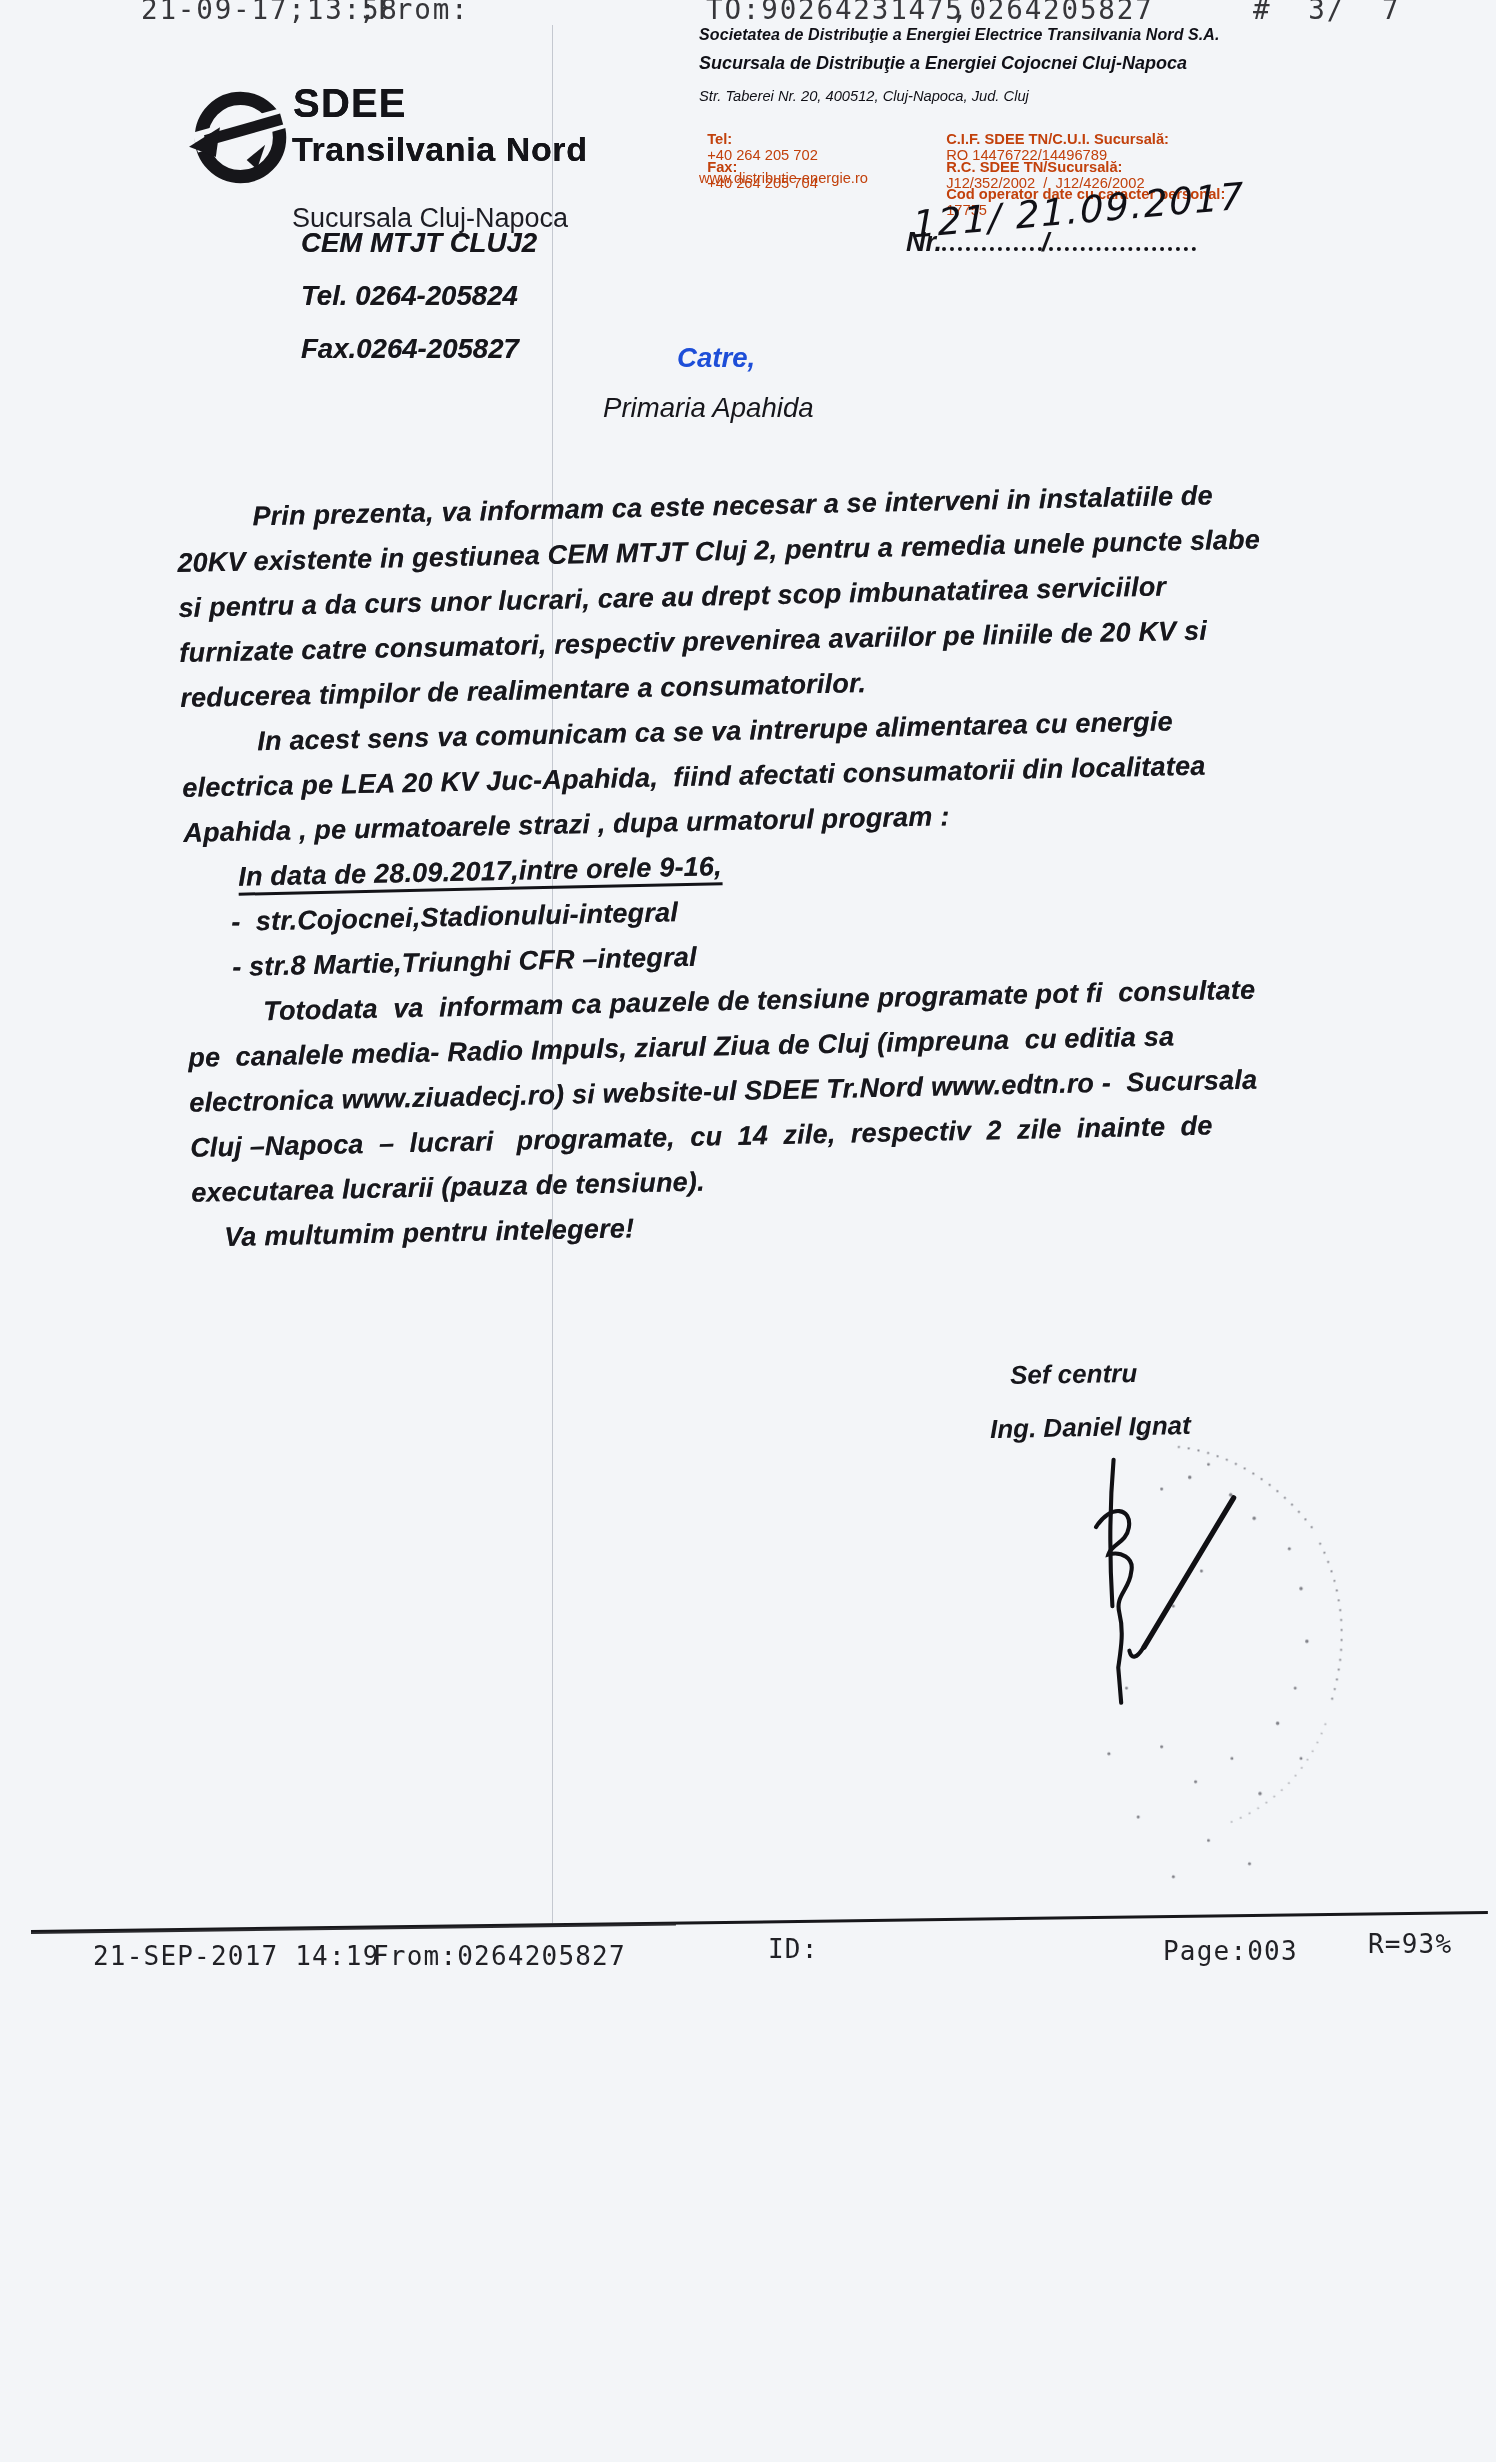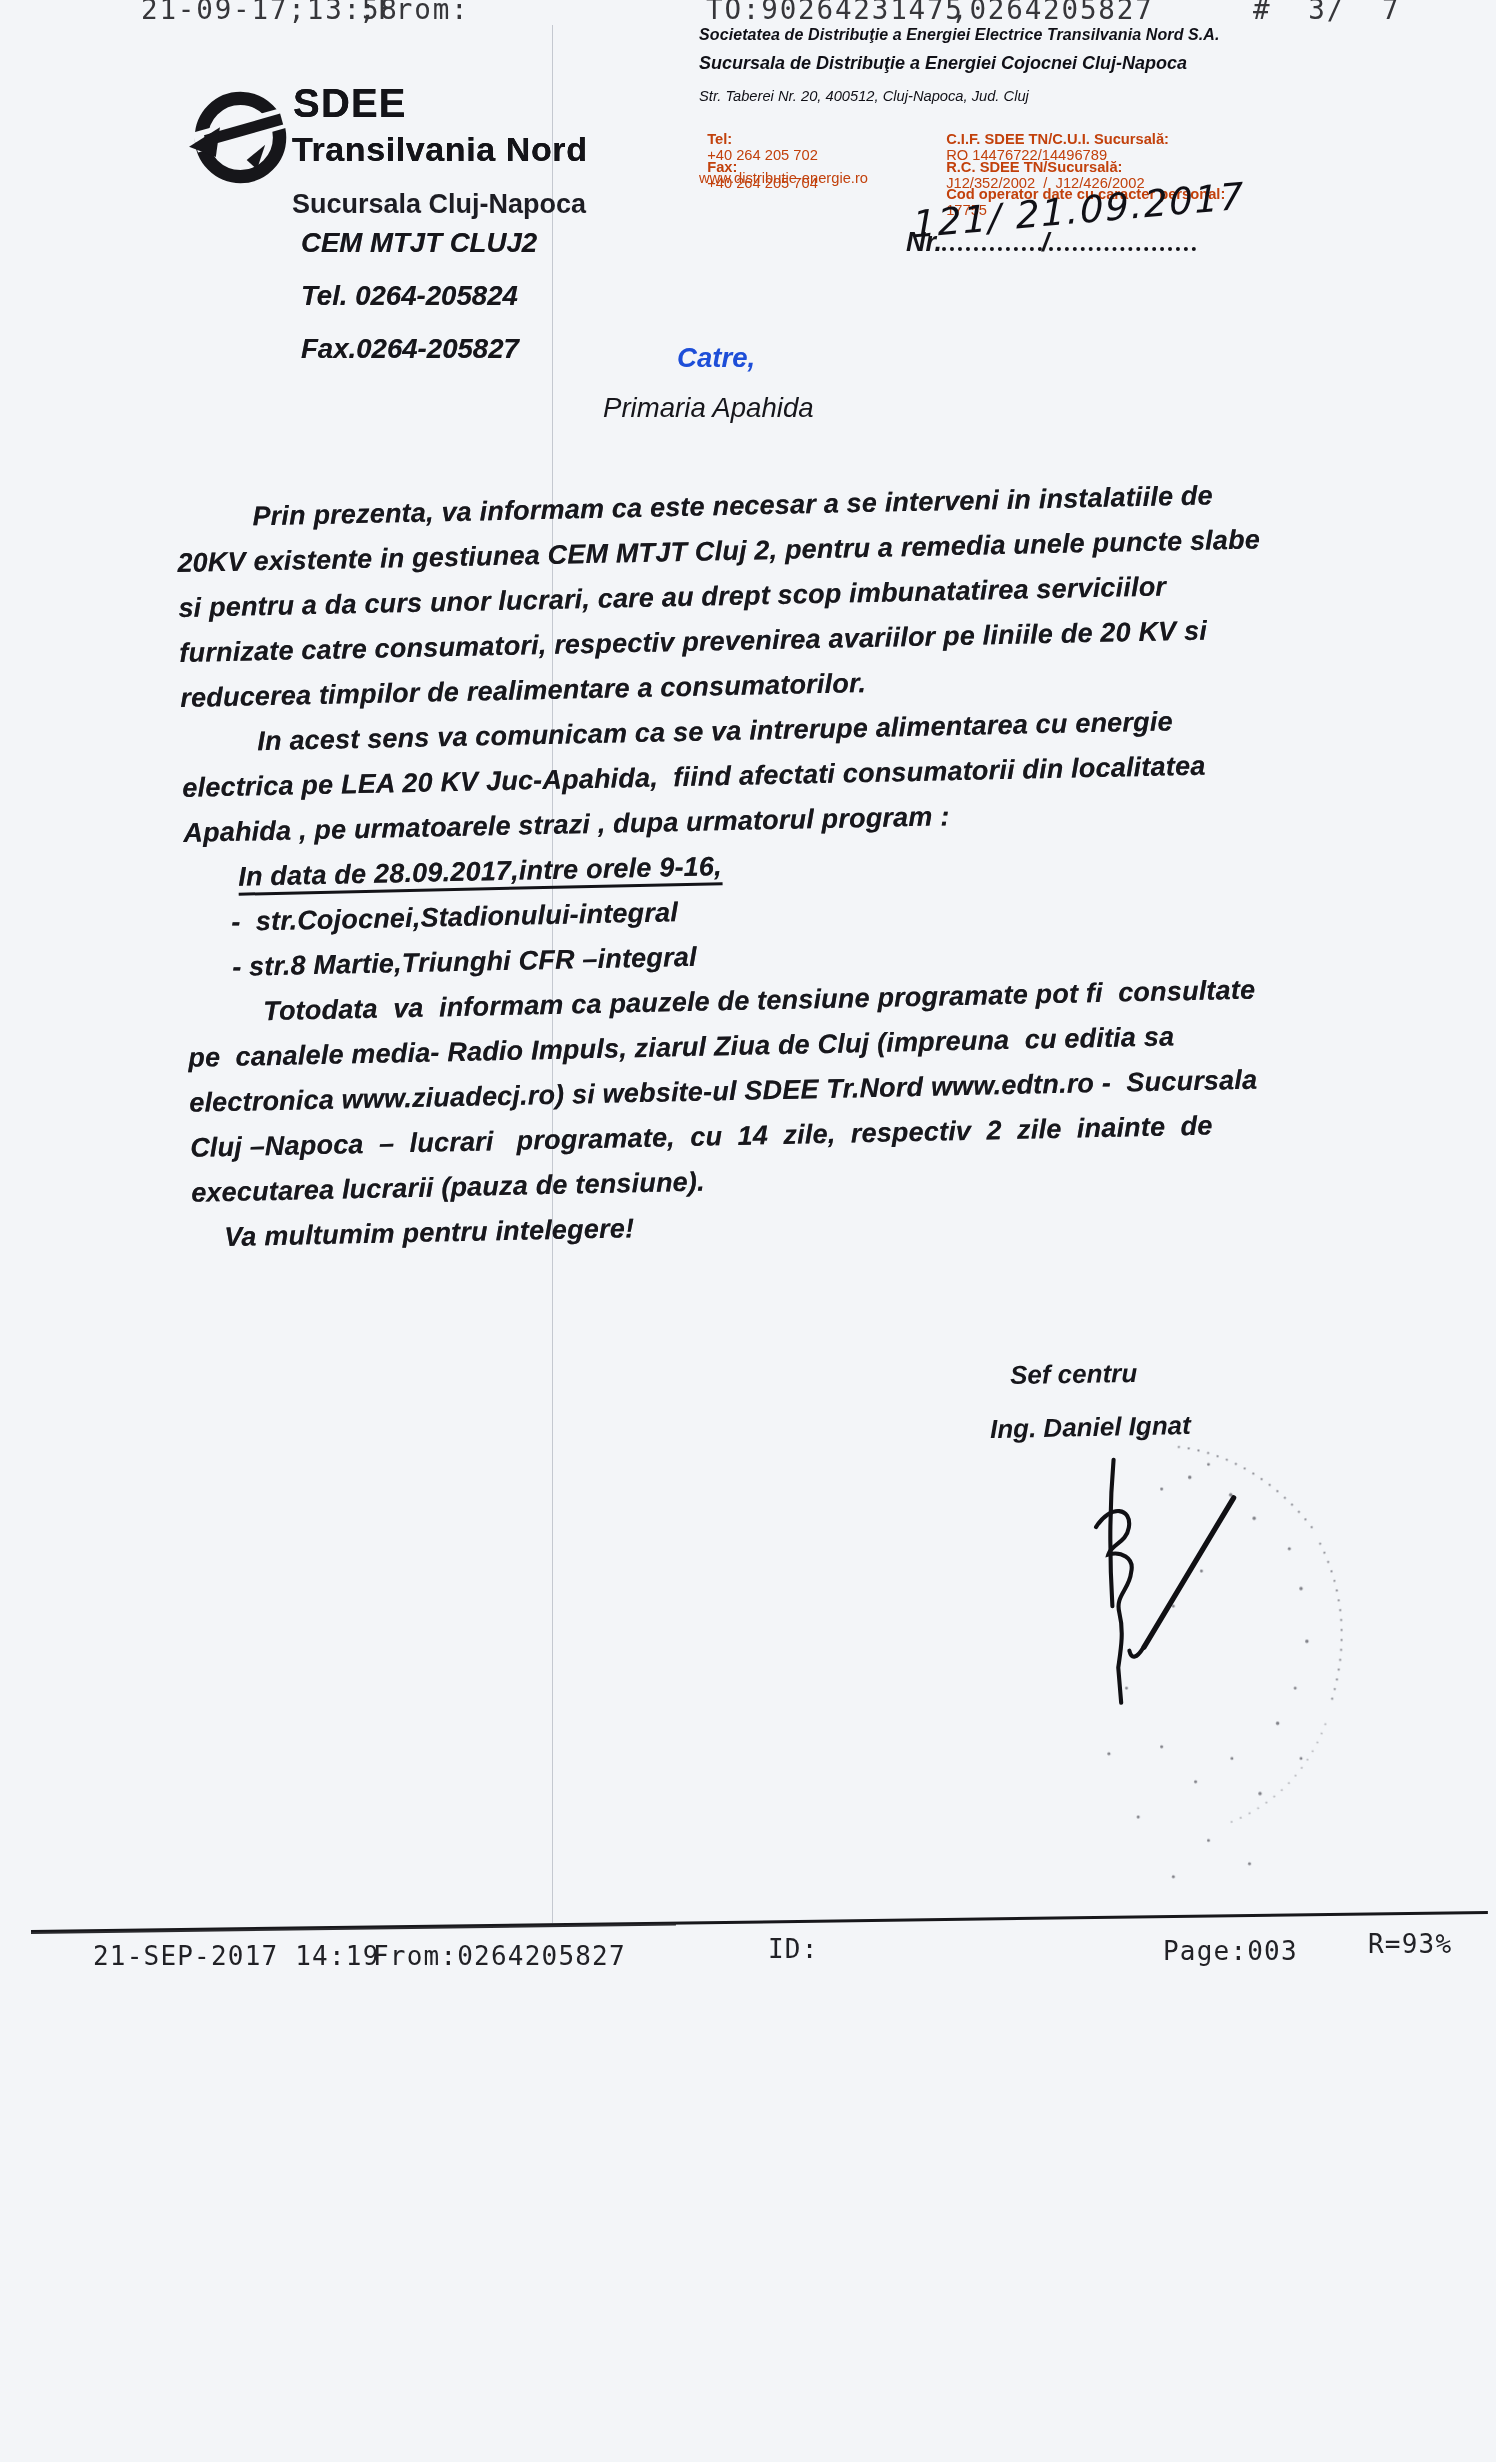--- a/index.html
+++ b/index.html
@@ -23,21 +23,21 @@
   .lh-addr{left:699px;top:88px;font-size:14.7px;}
   .lh-row{position:absolute;font-size:14.7px;color:#c2410c;white-space:pre;}
   .lh-row b{font-weight:bold;}
 
   
   .logo-svg{position:absolute;left:189px;top:83px;}
   .brand1{position:absolute;left:293px;top:81px;font-size:40px;font-weight:bold;
        color:#141419;letter-spacing:1.2px;text-shadow:0 0 0.6px #000;}
   .brand2{position:absolute;left:292px;top:130px;font-size:34px;font-weight:bold;
        color:#141419;letter-spacing:0.6px;text-shadow:0 0 0.6px #000;}
-  .branch{position:absolute;left:292px;top:189px;font-size:27px;color:#1d1d24;font-weight:bold;}
+  .branch{position:absolute;left:292px;top:203px;font-size:27px;color:#1d1d24;}
 
   
   .sender div{position:absolute;left:301px;font-size:27.6px;font-weight:bold;font-style:italic;
        color:#16161b;text-shadow:0 0 0.6px rgba(0,0,10,.5);white-space:pre;}
 
   
   .nr{position:absolute;left:906px;top:227px;font-size:27px;font-weight:bold;
        font-style:italic;color:#141419;}
   .nr .dots{display:inline-block;border-bottom:4.1px dotted #121217;height:20px;}
   .nr .d1{width:100px;}

